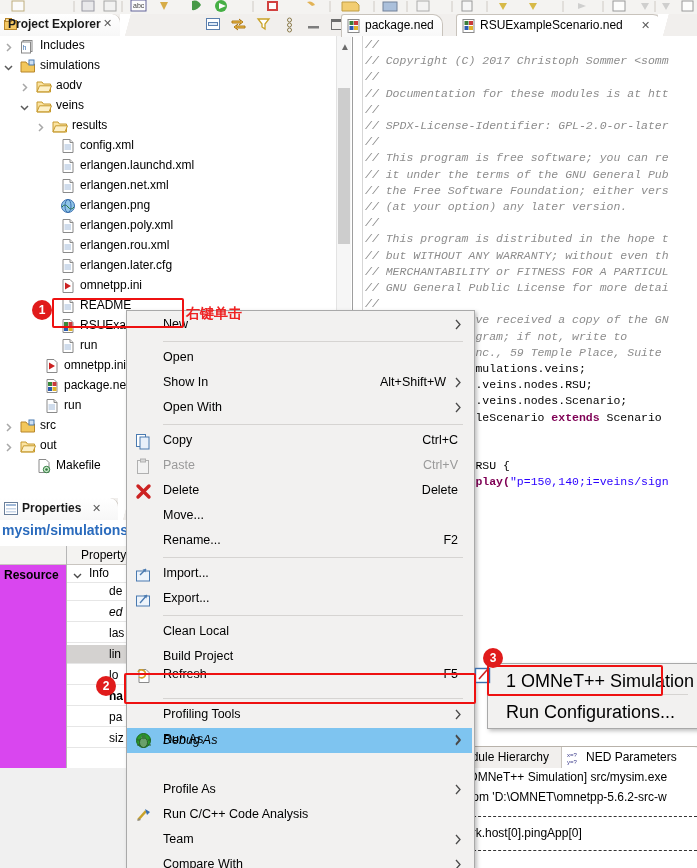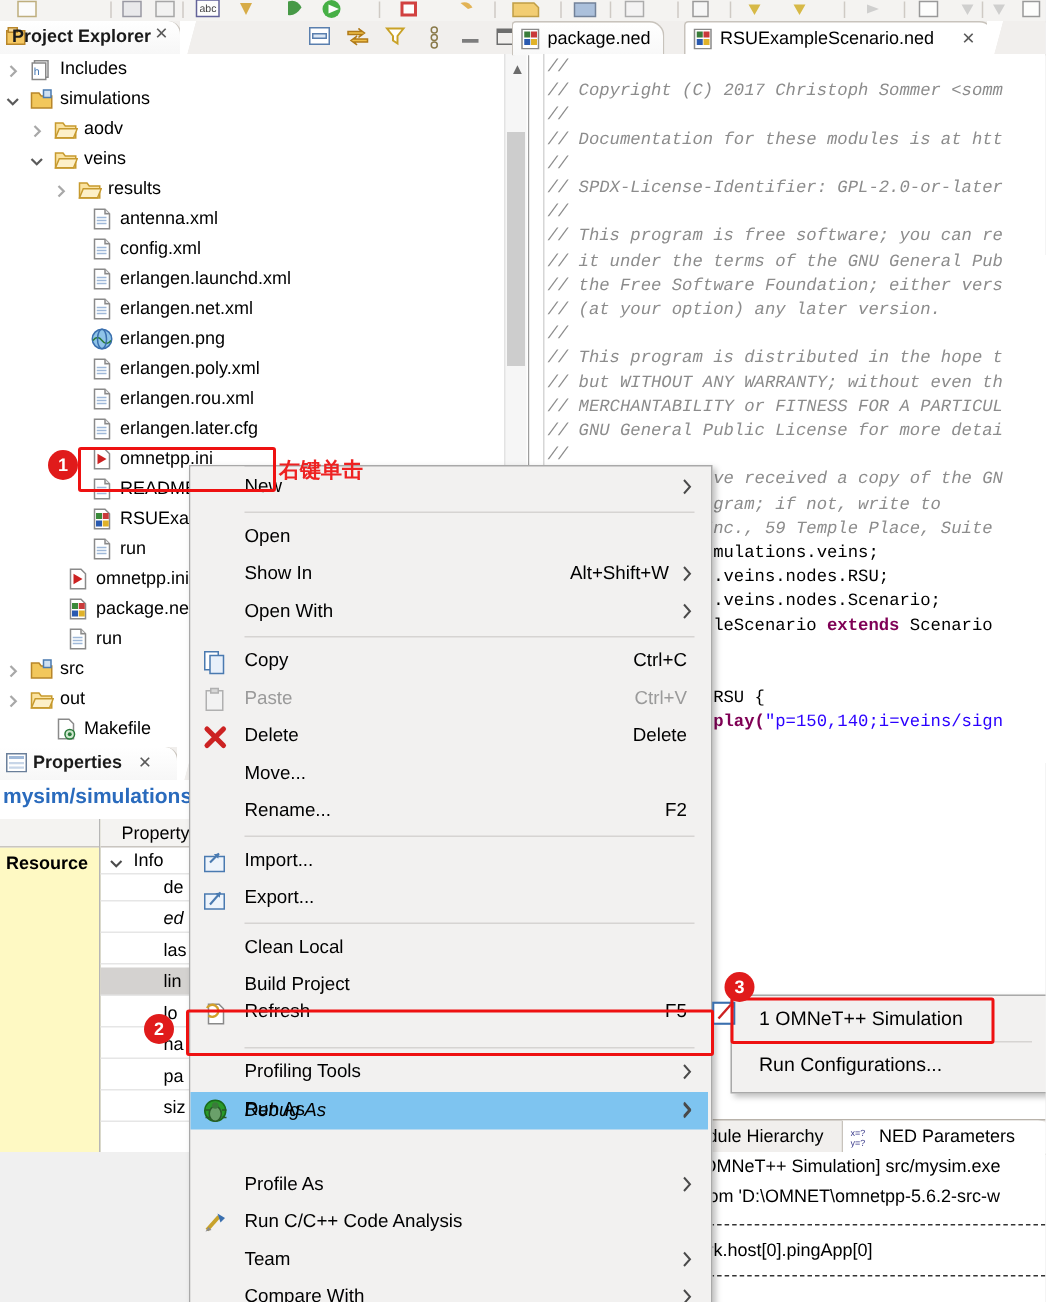--- a/index.html
+++ b/index.html
@@ -36,21 +36,21 @@
   #pe-scroll .thumb{position:absolute;left:1px;top:52px;width:12px;height:156px;background:#cdcdcd;}
   #pe-scroll .up{position:absolute;left:3px;top:5px;font-size:10px;color:#6b6b6b;}
 
   
   #prop-tabstrip{left:0;top:498px;width:352px;height:22px;background:#f1efed;border-bottom:1px solid #b8b2aa;border-right:1px solid #9e9e9e;}
   #prop-tab{position:absolute;left:0;top:0;height:22px;width:118px;background:linear-gradient(#ffffff,#f7f7f7);border-right:1px solid #c8c3bc;border-top-right-radius:9px;}
   #prop-tab .lbl{position:absolute;left:22px;top:3px;font-size:12px;font-weight:bold;color:#1a1a1a;}
   #prop-tab .closex{position:absolute;left:92px;top:4px;font-size:11px;color:#5a5a5a;}
   #prop-body{left:0;top:520px;width:352px;height:248px;background:#ffffff;border-right:1px solid #9e9e9e;overflow:hidden;}
   #prop-path{position:absolute;left:2px;top:2px;font-size:14px;font-weight:bold;color:#2a6bbd;white-space:nowrap;}
-  #prop-leftcol{position:absolute;left:0;top:26px;width:66px;height:222px;background:#fef9c3;border-right:1px solid #b6b6b6;}
+  #prop-leftcol{position:absolute;left:0;top:26px;width:66px;height:222px;background:#d946ef;border-right:1px solid #b6b6b6;}
   #prop-leftcol .hdr{position:absolute;left:0;top:0;width:66px;height:18px;background:#f4f3f1;border-bottom:1px solid #c9c5c0;}
   #prop-leftcol .res{position:absolute;left:4px;top:22px;font-size:12px;font-weight:bold;color:#000;}
   #prop-table{position:absolute;left:67px;top:26px;width:285px;height:222px;}
   #prop-table .th{position:absolute;left:0;top:0;height:18px;width:285px;background:#f4f3f1;border-bottom:1px solid #c9c5c0;}
   #prop-table .th span{position:absolute;left:14px;top:2px;font-size:12px;}
   .prow{position:absolute;left:0;width:285px;height:18px;border-bottom:1px solid #e6e6e6;}
   .prow .pk{position:absolute;top:2px;font-size:12px;color:#000;}
   .prow.hl{background:#d4d2d0;}
   .prow .twisty{position:absolute;left:6px;top:5px;}
 
@@ -84,21 +84,21 @@
   .mi .macc{position:absolute;top:4px;font-size:12.5px;color:#000;white-space:nowrap;}
   .mi.dis .macc{color:#9a9a9a;}
   .mi .marrow{position:absolute;right:10px;top:6px;font-size:12px;color:#4a4a4a;}
   .mi .mico{position:absolute;left:8px;top:4px;width:17px;height:17px;}
   .mi.hot{background:#7ec4f0;}
   .msep{position:absolute;left:36px;width:300px;height:1px;background:#d6d4d2;}
 
   
   #submenu{left:487px;top:663px;width:210px;height:64px;background:#f2f1f0;border:1px solid #a9a9a9;box-shadow:2px 2px 4px rgba(0,0,0,.25);}
   #submenu .smi{position:absolute;left:0;width:208px;height:27px;}
-  #submenu .smi .slbl{position:absolute;left:18px;top:5px;font-size:13px;white-space:nowrap;}
+  #submenu .smi .slbl{position:absolute;left:18px;top:5px;font-size:18px;white-space:nowrap;}
   #submenu .ssep{position:absolute;left:10px;top:30px;width:190px;height:1px;background:#d6d4d2;}
 
   
   .redbox{position:absolute;border:2px solid #ee1111;border-radius:2px;}
   .badge{position:absolute;width:20px;height:20px;border-radius:50%;background:#e01b1b;color:#fff;
      font-size:12px;font-weight:bold;text-align:center;line-height:20px;font-family:"Liberation Sans",sans-serif;}
   #cn-note{position:absolute;left:186px;top:305px;font-size:14px;color:#ee2222;font-weight:bold;white-space:nowrap;}
 </style>
 </head>
 <body>
@@ -239,32 +239,20 @@
       <div class="trow">
         <svg viewBox="0 0 16 16" class="tico" style="position: absolute; left: 60px; top: 2px; width: 16px; height: 16px;">
           <path d="M3 1.5 h7 l3,3 v10 h-10 z" fill="#fff" stroke="#8a8a8a"></path>
           <path d="M10 1.5 v3 h3" fill="#e6e6e6" stroke="#8a8a8a"></path>
           <g stroke="#9fb8d8">
             <line x1="4.5" y1="7" x2="11" y2="7"></line>
             <line x1="4.5" y1="9" x2="11" y2="9"></line>
             <line x1="4.5" y1="11" x2="11" y2="11"></line>
           </g>
         </svg>
-        <span class="tlbl" style="left: 80px;">antenna.xml</span>
-      </div>
-      <div class="trow">
-        <svg viewBox="0 0 16 16" class="tico" style="position: absolute; left: 60px; top: 2px; width: 16px; height: 16px;">
-          <path d="M3 1.5 h7 l3,3 v10 h-10 z" fill="#fff" stroke="#8a8a8a"></path>
-          <path d="M10 1.5 v3 h3" fill="#e6e6e6" stroke="#8a8a8a"></path>
-          <g stroke="#9fb8d8">
-            <line x1="4.5" y1="7" x2="11" y2="7"></line>
-            <line x1="4.5" y1="9" x2="11" y2="9"></line>
-            <line x1="4.5" y1="11" x2="11" y2="11"></line>
-          </g>
-        </svg>
         <span class="tlbl" style="left: 80px;">config.xml</span>
       </div>
       <div class="trow">
         <svg viewBox="0 0 16 16" class="tico" style="position: absolute; left: 60px; top: 2px; width: 16px; height: 16px;">
           <path d="M3 1.5 h7 l3,3 v10 h-10 z" fill="#fff" stroke="#8a8a8a"></path>
           <path d="M10 1.5 v3 h3" fill="#e6e6e6" stroke="#8a8a8a"></path>
           <g stroke="#9fb8d8">
             <line x1="4.5" y1="7" x2="11" y2="7"></line>
             <line x1="4.5" y1="9" x2="11" y2="9"></line>
             <line x1="4.5" y1="11" x2="11" y2="11"></line>
@@ -480,21 +468,21 @@
         <div class="prow" style="top: 78px;">
           <span class="pk" style="left: 42px;">las</span>
         </div>
         <div class="prow hl" style="top: 99px;">
           <span class="pk" style="left: 42px;">lin</span>
         </div>
         <div class="prow" style="top: 120px;">
           <span class="pk" style="left: 42px;">lo</span>
         </div>
         <div class="prow" style="top: 141px;">
-          <span class="pk" style="left: 42px;">na</span>
+          <span class="pk" style="left: 42px; font-weight: bold;">na</span>
         </div>
         <div class="prow" style="top: 162px;">
           <span class="pk" style="left: 42px;">pa</span>
         </div>
         <div class="prow" style="top: 183px;">
           <span class="pk" style="left: 42px;">siz</span>
         </div>
       </div>
   </div>
 </div>

